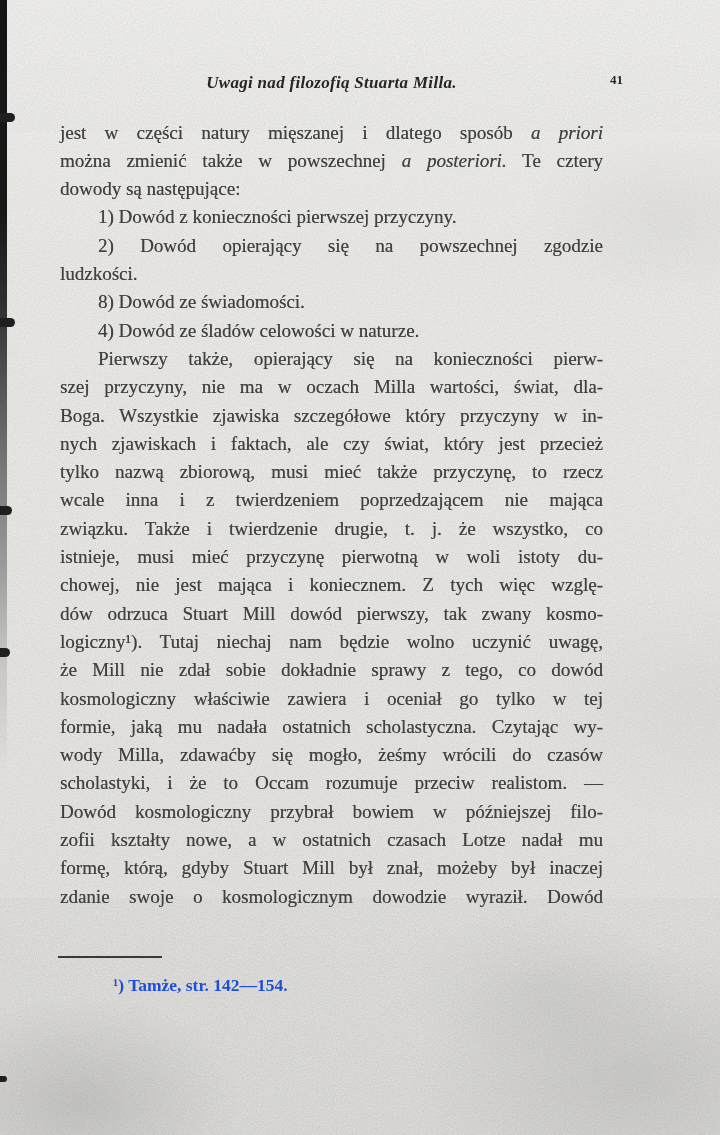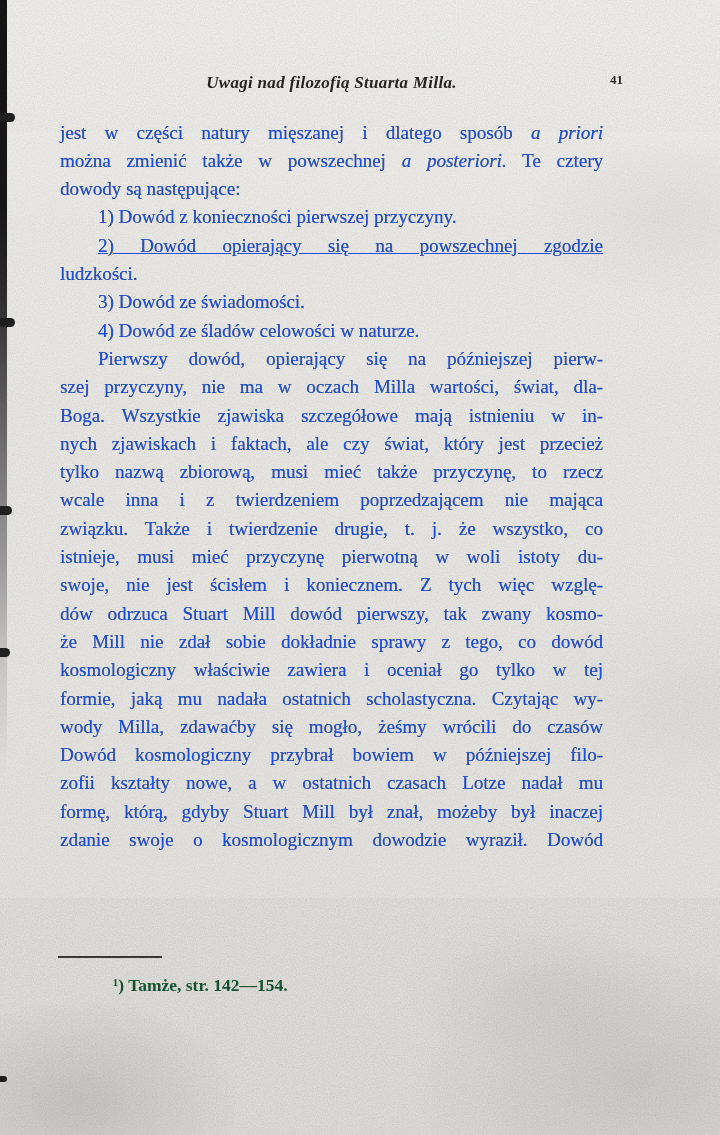--- a/index.html
+++ b/index.html
@@ -47,36 +47,36 @@
     font-size: 17px; letter-spacing: 0.3px; color: #272523;
   }
   .page-number {
     position: absolute; top: 72px; left: 610px;
     font-weight: bold; font-size: 13px; color: #272523;
   }
   .page-body { position: absolute; left: 60px; top: 118.6px; width: 543px; }
   .line {
     box-sizing: border-box;
     width: 543px; height: 28.3px; line-height: 28.3px;
-    font-size: 19px; color: #1d4ed8;
+    font-size: 19px; color: #404040;
     text-align: justify; text-align-last: justify; text-justify: inter-word;
     text-shadow: 0.2px 0 0 rgba(34,32,30,0.55);
     white-space: nowrap; overflow: visible;
   }
   .line.just { white-space: normal; }
   .line.left { text-align: left; text-align-last: left; white-space: nowrap; }
   .it { font-style: italic; }
   .footnote-rule {
     position: absolute; left: 58px; top: 956px;
     width: 104px; height: 2px; background: #3b3937;
   }
   .footnote {
     position: absolute; left: 60px; top: 971px; width: 543px;
     box-sizing: border-box; padding-left: 53px;
-    font-weight: bold; font-size: 17.5px; line-height: 28px; color: #14532d;
+    font-weight: bold; font-size: 17.5px; line-height: 28px; color: #1d4ed8;
   }
 </style>
 </head>
 <body>
 
 <div class="page">
 
   <svg class="grain" width="720" height="1135" aria-hidden="true">
     <filter id="grainF">
       <feTurbulence type="fractalNoise" baseFrequency="0.9" numOctaves="2" seed="11" stitchTiles="stitch"></feTurbulence>
@@ -98,38 +98,40 @@
   <div class="mark" style="top:1076px;width:7px;height:6px;"></div>
 
   <div class="running-title">Uwagi nad filozofią Stuarta Milla.</div>
   <div class="page-number">41</div>
 
   <div class="page-body">
       <div class="line just"><span>jest w części natury mięszanej i dlatego sposób </span><span class="it">a priori</span></div>
       <div class="line just"><span>można zmienić także w powszechnej </span><span class="it">a posteriori.</span><span> Te cztery</span></div>
       <div class="line left"><span>dowody są następujące:</span></div>
       <div class="line left" style="padding-left: 38px; text-align: center;"><span>1) Dowód z konieczności pierwszej przyczyny.</span></div>
-      <div class="line just" style="padding-left: 38px; text-decoration: underline;"><span>2) Dowód opierający się na powszechnej zgodzie</span></div>
+      <div class="line just" style="padding-left: 38px;"><span>2) Dowód opierający się na powszechnej zgodzie</span></div>
       <div class="line left"><span>ludzkości.</span></div>
-      <div class="line left" style="padding-left: 38px;"><span>3) Dowód ze świadomości.</span></div>
+      <div class="line left" style="padding-left: 38px;"><span>8) Dowód ze świadomości.</span></div>
       <div class="line left" style="padding-left: 38px;"><span>4) Dowód ze śladów celowości w naturze.</span></div>
-      <div class="line just" style="padding-left: 38px;"><span>Pierwszy dowód, opierający się na późniejszej pierw-</span></div>
+      <div class="line just" style="padding-left: 38px;"><span>Pierwszy także, opierający się na konieczności pierw-</span></div>
       <div class="line just"><span>szej przyczyny, nie ma w oczach Milla wartości, świat, dla-</span></div>
-      <div class="line just"><span>Boga. Wszystkie zjawiska szczegółowe mają istnieniu w in-</span></div>
+      <div class="line just"><span>Boga. Wszystkie zjawiska szczegółowe który przyczyny w in-</span></div>
       <div class="line just"><span>nych zjawiskach i faktach, ale czy świat, który jest przecież</span></div>
       <div class="line just"><span>tylko nazwą zbiorową, musi mieć także przyczynę, to rzecz</span></div>
       <div class="line just"><span>wcale inna i z twierdzeniem poprzedzającem nie mająca</span></div>
       <div class="line just"><span>związku. Także i twierdzenie drugie, t. j. że wszystko, co</span></div>
       <div class="line just"><span>istnieje, musi mieć przyczynę pierwotną w woli istoty du-</span></div>
-      <div class="line just"><span>swoje, nie jest ścisłem i koniecznem. Z tych więc wzglę-</span></div>
+      <div class="line just"><span>chowej, nie jest mająca i koniecznem. Z tych więc wzglę-</span></div>
       <div class="line just"><span>dów odrzuca Stuart Mill dowód pierwszy, tak zwany kosmo-</span></div>
+      <div class="line just"><span>logiczny¹). Tutaj niechaj nam będzie wolno uczynić uwagę,</span></div>
       <div class="line just"><span>że Mill nie zdał sobie dokładnie sprawy z tego, co dowód</span></div>
       <div class="line just"><span>kosmologiczny właściwie zawiera i oceniał go tylko w tej</span></div>
       <div class="line just"><span>formie, jaką mu nadała ostatnich scholastyczna. Czytając wy-</span></div>
       <div class="line just"><span>wody Milla, zdawaćby się mogło, żeśmy wrócili do czasów</span></div>
+      <div class="line just"><span>scholastyki, i że to Occam rozumuje przeciw realistom. —</span></div>
       <div class="line just"><span>Dowód kosmologiczny przybrał bowiem w późniejszej filo-</span></div>
       <div class="line just"><span>zofii kształty nowe, a w ostatnich czasach Lotze nadał mu</span></div>
       <div class="line just"><span>formę, którą, gdyby Stuart Mill był znał, możeby był inaczej</span></div>
       <div class="line just"><span>zdanie swoje o kosmologicznym dowodzie wyraził.  Dowód</span></div>
     </div>
 
   <div class="footnote-rule"></div>
   <div class="footnote">¹) Tamże, str. 142—154.</div>
 
 </div>

